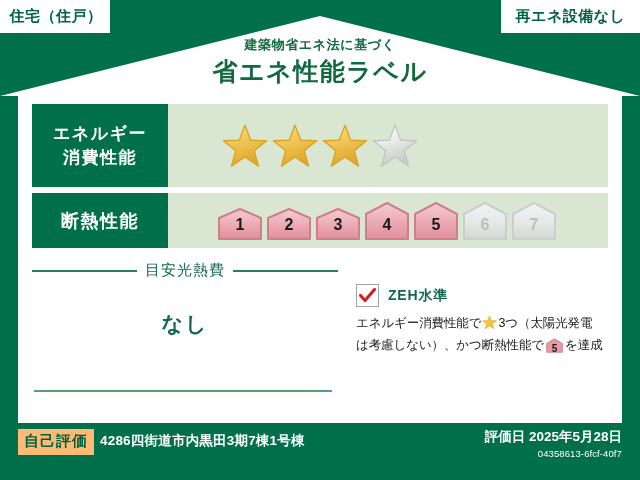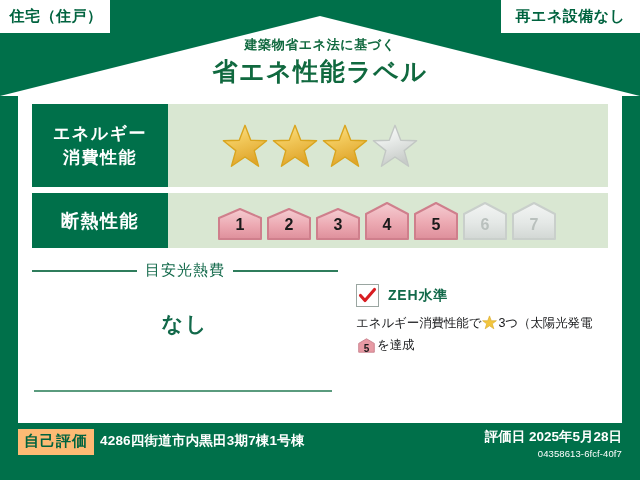--- a/index.html
+++ b/index.html
@@ -506,21 +506,21 @@
               <path d="M2.5 9.5 L7 14.5 L16.5 3.5" stroke="#d81d22" stroke-width="3.1" fill="none" stroke-linecap="round" stroke-linejoin="round"></path>
             </svg>
           </span>
           <span class="zeh-title">ZEH水準</span>
         </div>
         <div class="zeh-desc">
           <span>エネルギー消費性能で</span><span class="inline-star">
             <svg width="15" height="15" viewBox="0 0 100 100">
               <polygon points="50,6 62,38 96,38 69,59 79,92 50,72 21,92 31,59 4,38 38,38" fill="#f2c53d" stroke="#d9a826" stroke-width="4"></polygon>
             </svg></span><span>3つ（太陽光発電</span><br>
-          <span class="inline-grade">
+          <span>は考慮しない）、かつ断熱性能で</span><span class="inline-grade">
             <svg width="17" height="15" viewBox="0 0 48 42">
               <polygon points="24,2 46,15 46,40 2,40 2,15" fill="#e79aa4" stroke="#c77f8b" stroke-width="2.5"></polygon>
             </svg>
             <span class="ig-num">5</span></span><span>を達成</span>
         </div>
       </div>
 
     </div>
   </div>
 

